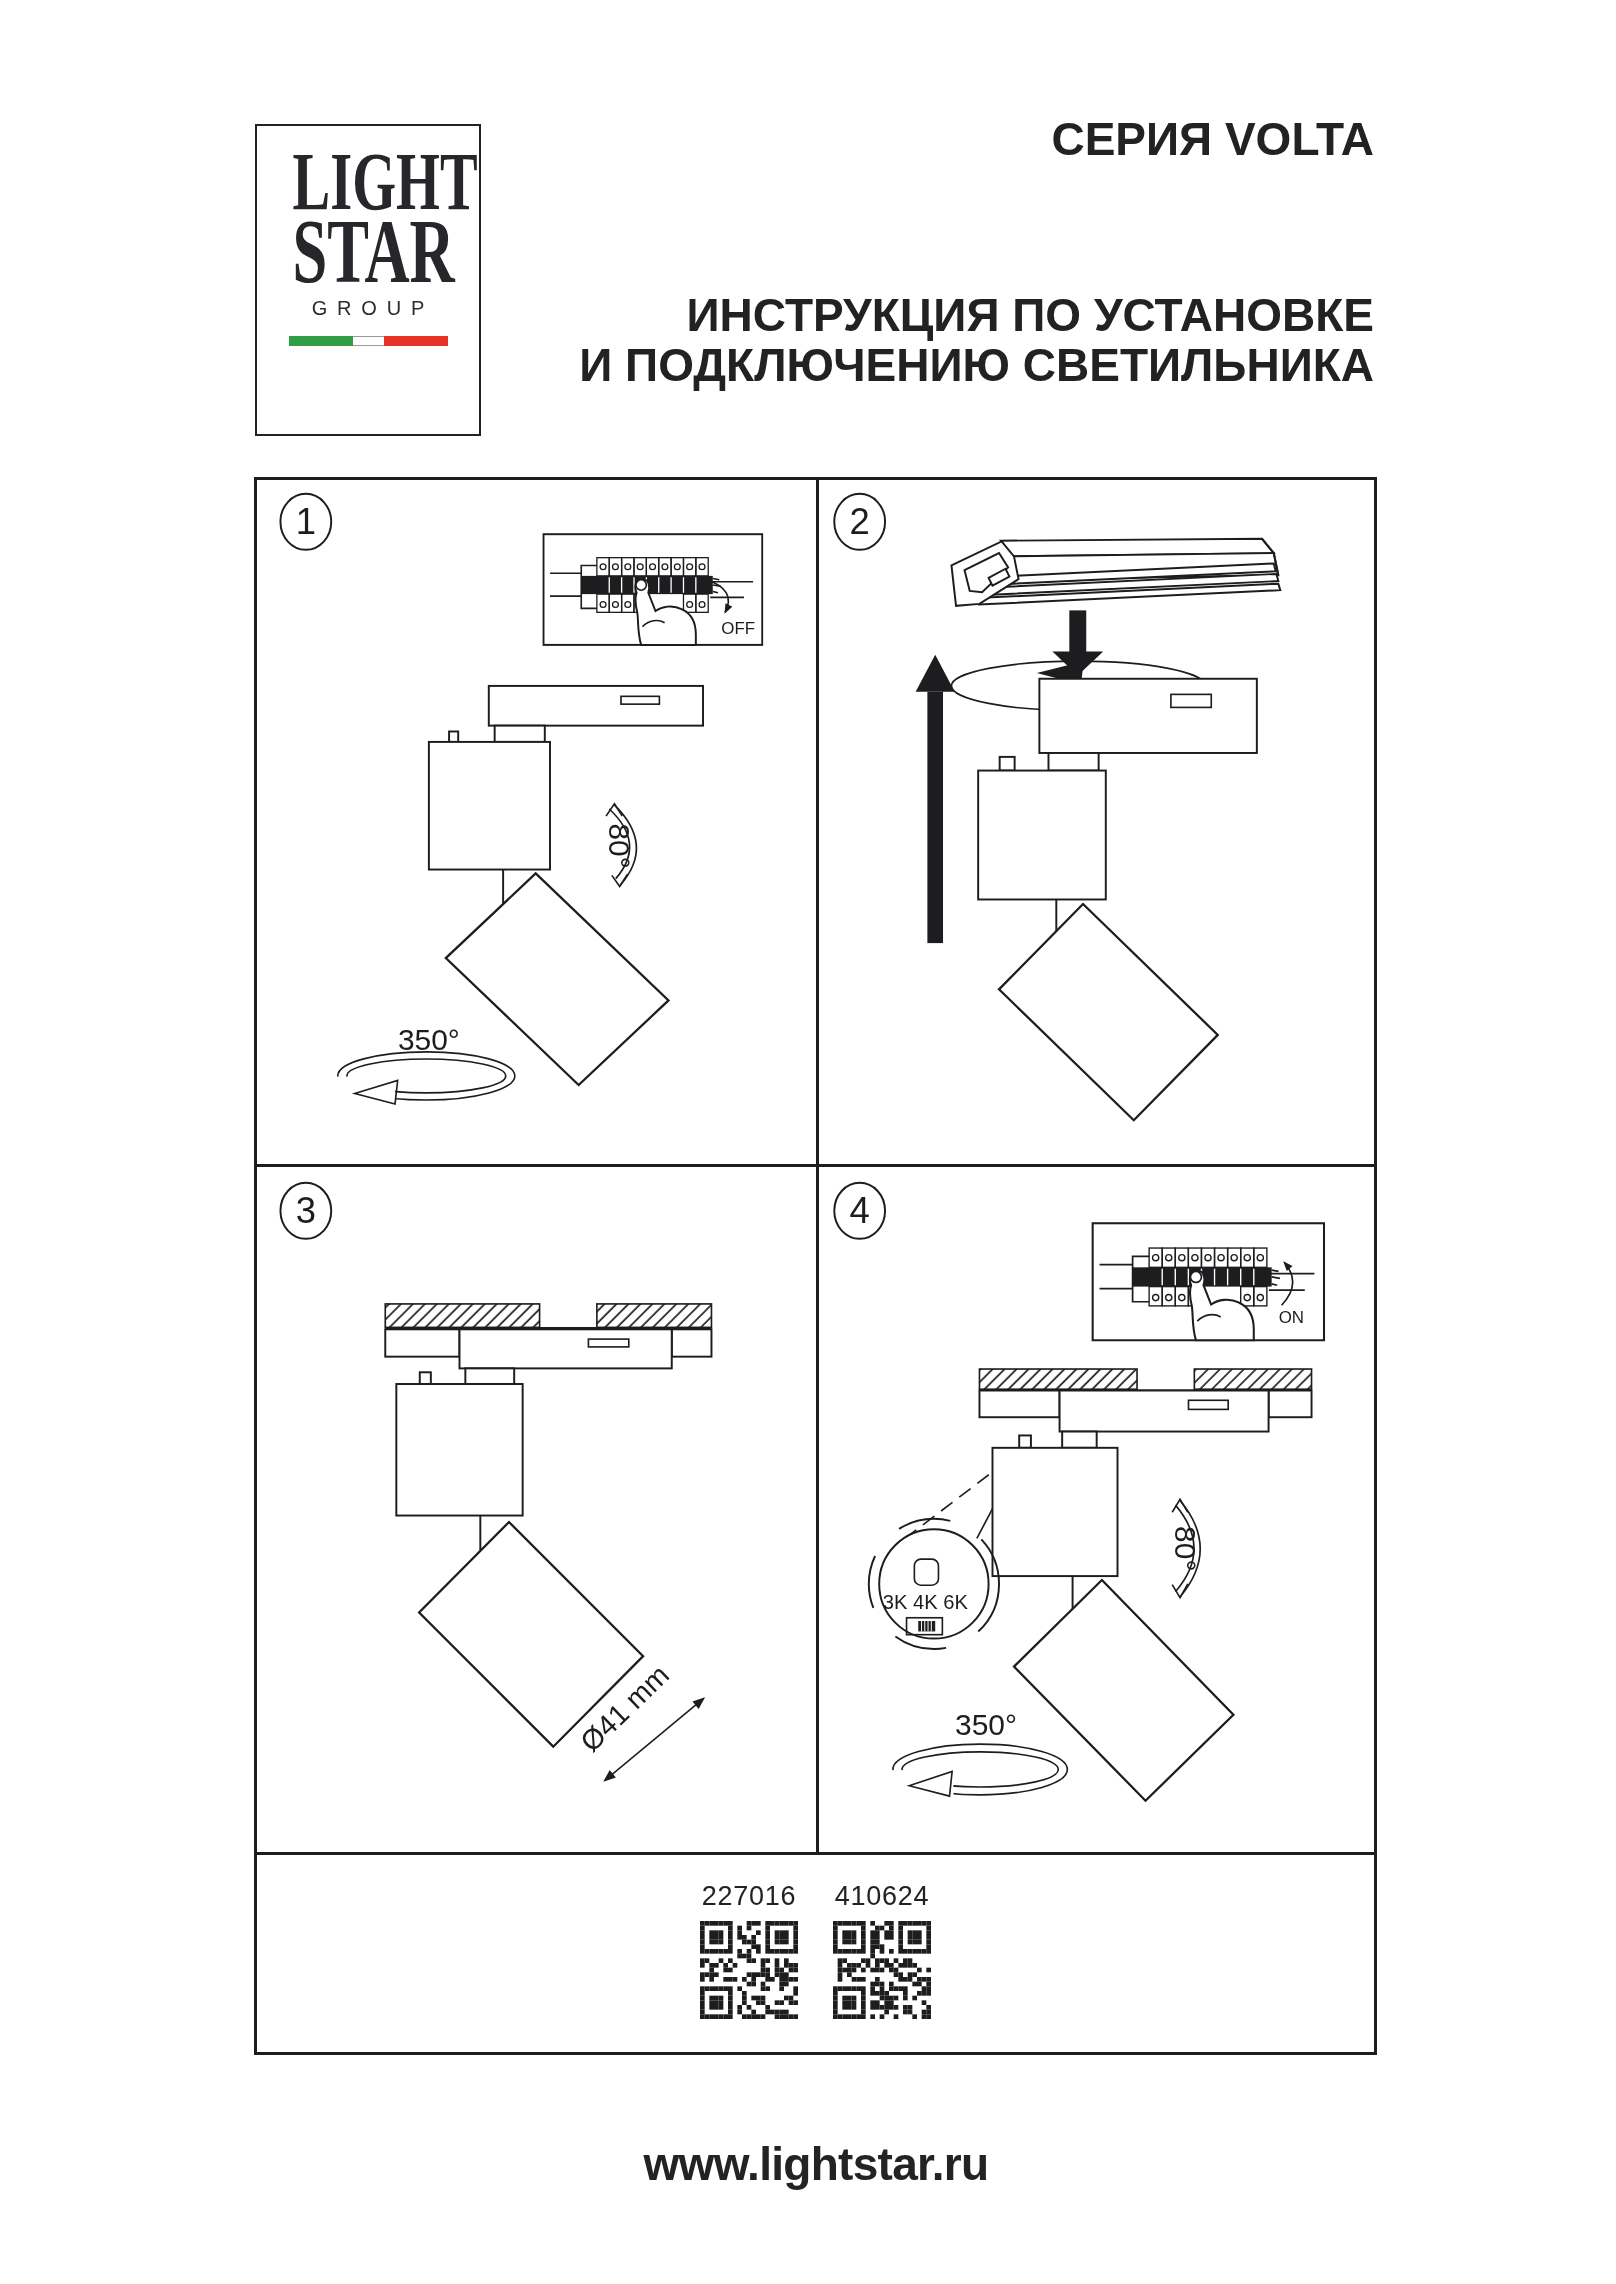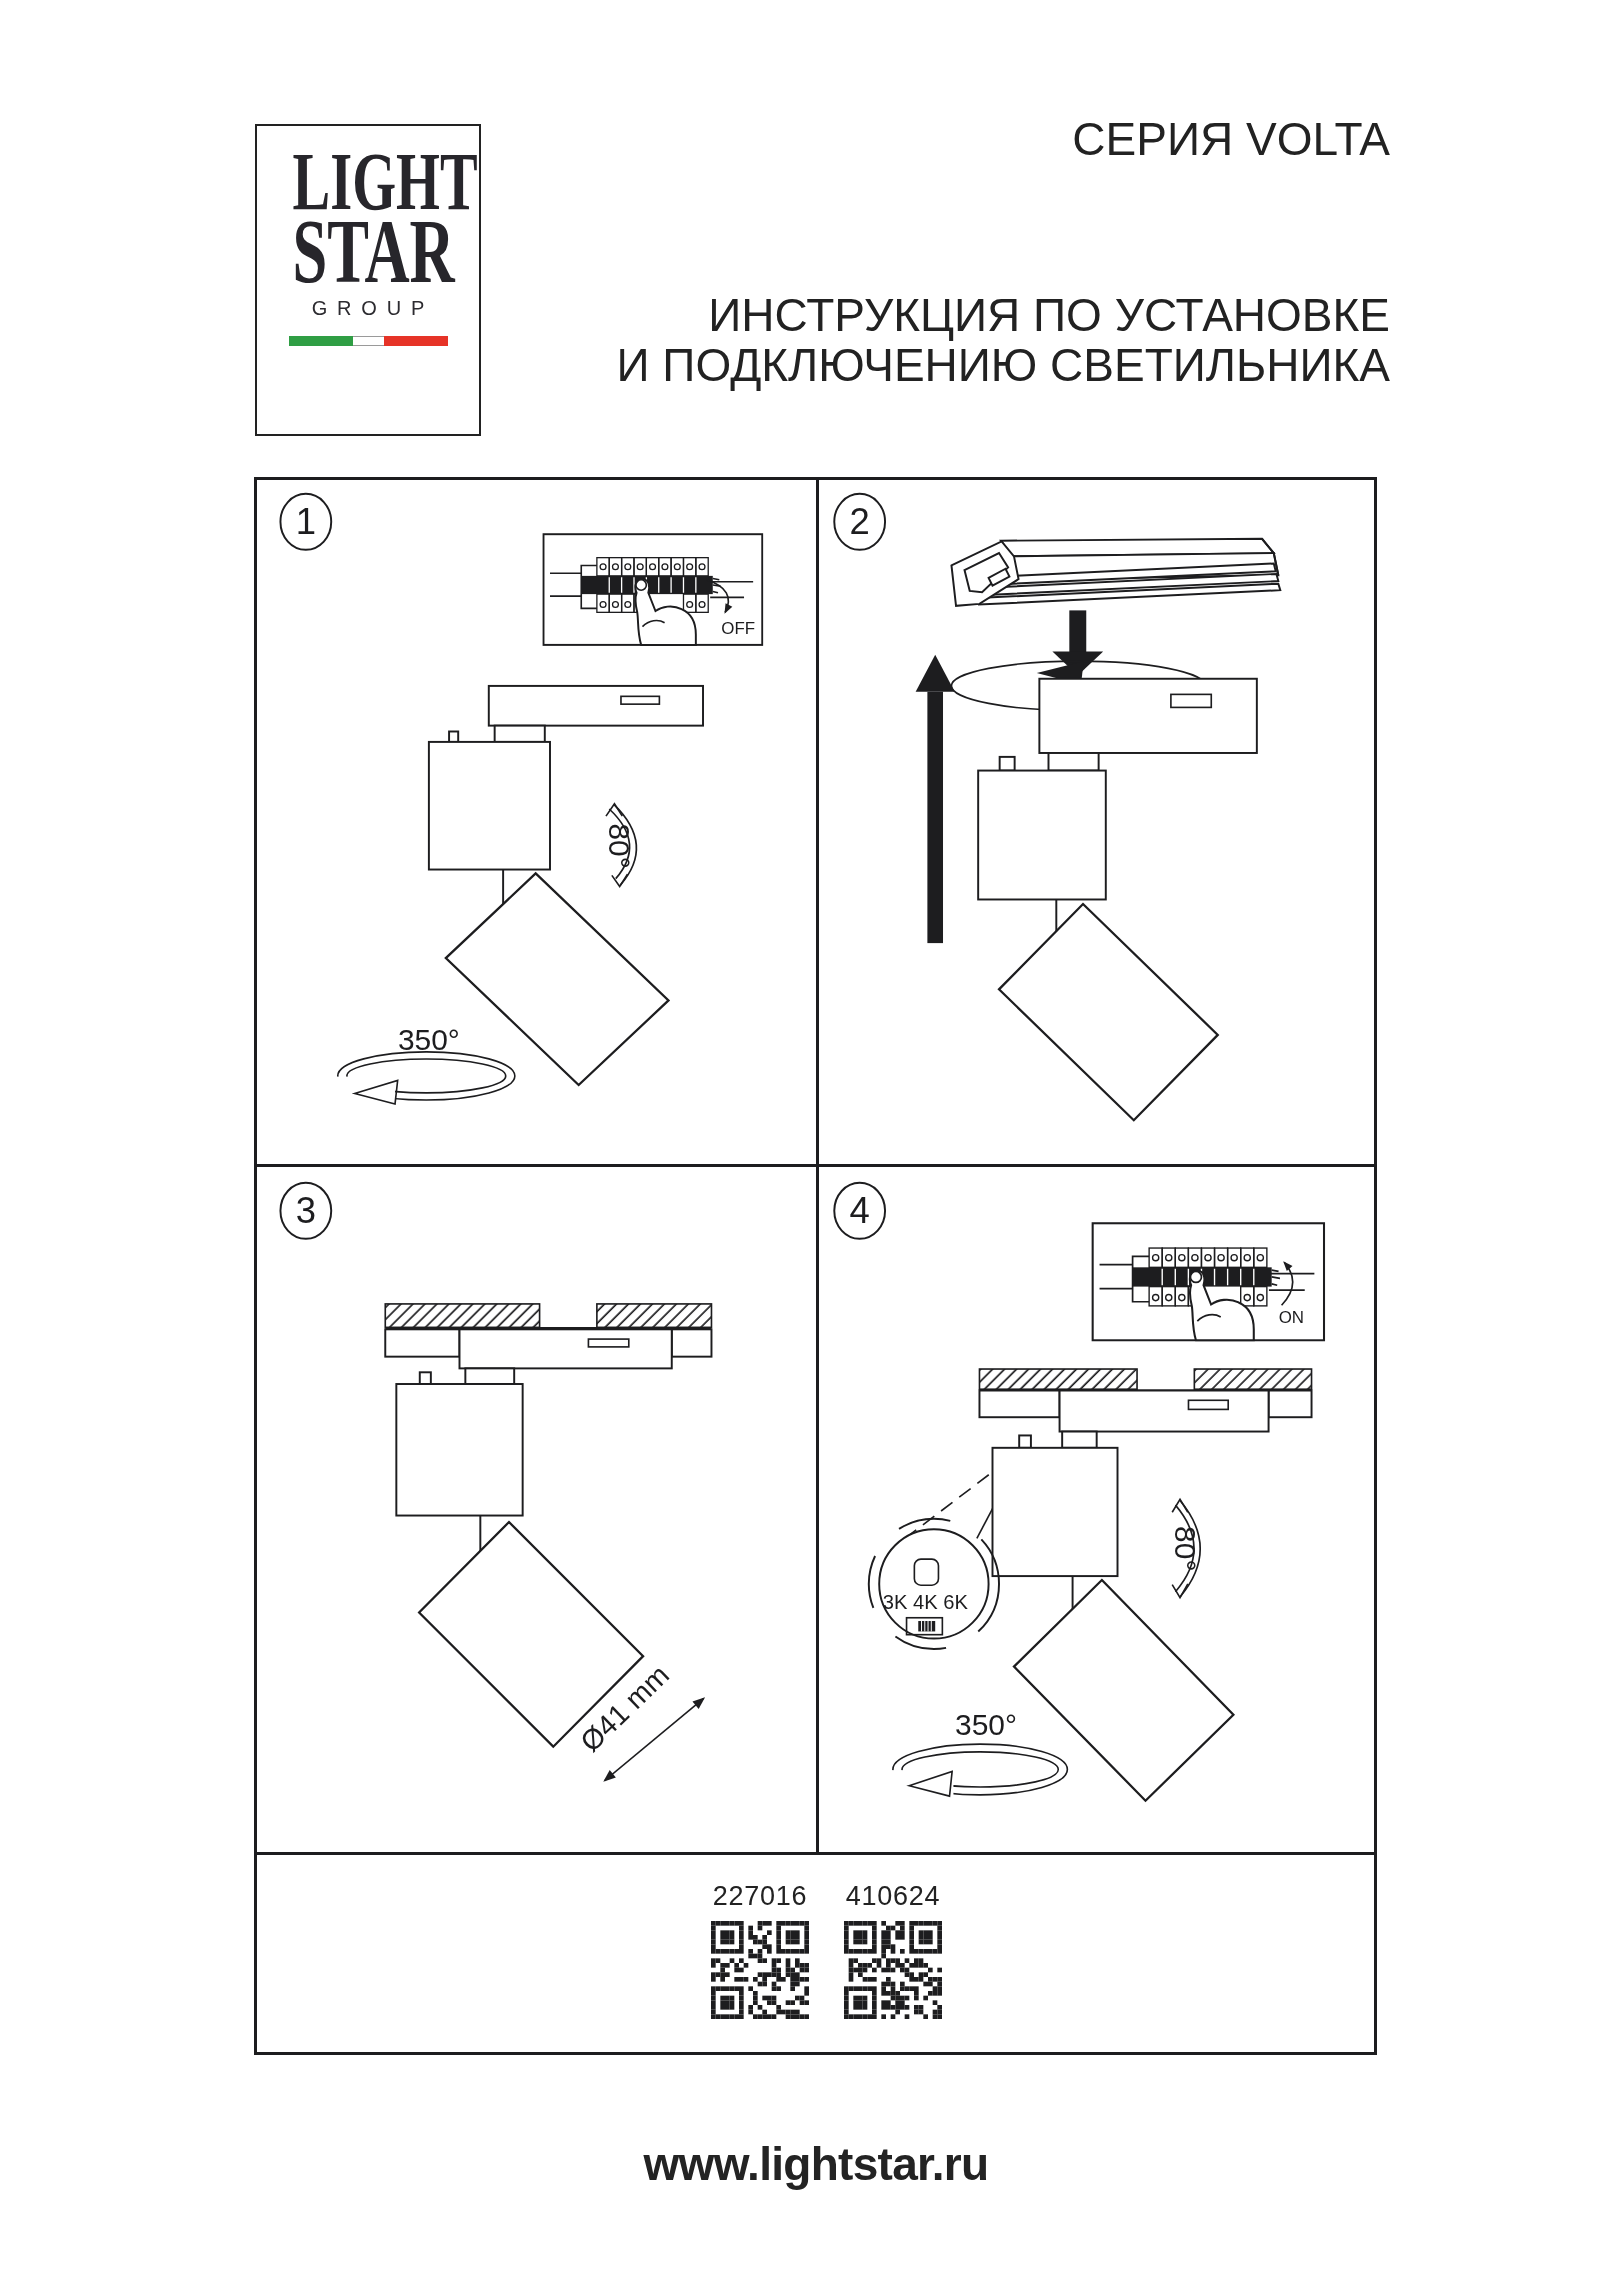--- a/index.html
+++ b/index.html
@@ -11,21 +11,21 @@
   .logo{left:255px;top:124px;width:226px;height:312px;border:2.6px solid #222;box-sizing:border-box;}
   .logo > div{position:absolute;left:0;right:0;text-align:center;white-space:nowrap;}
   .logo-word{font-family:"Liberation Serif",serif;font-weight:700;line-height:0.78;color:#27262b;}
   .logo-light{top:23.4px;font-size:83px;transform:scaleX(.68);}
   .logo-star{top:90px;font-size:92px;transform:scaleX(.68);}
   .logo-group{top:171px;font-size:20px;letter-spacing:9.8px;text-indent:9.8px;font-weight:400;color:#2c2b30;}
   .flag{top:210px;left:32px !important;right:auto !important;width:159px;height:10.4px;display:flex;}
   .flag span{height:100%;}
 
   
-  .hline{position:absolute;right:226px;white-space:nowrap;font-weight:400;font-size:46px;
+  .hline{position:absolute;right:242px;white-space:nowrap;font-weight:700;font-size:46px;
          line-height:1;color:#222;letter-spacing:0px;}
 
   
   .grid{left:254px;top:477px;width:1123px;height:1578px;border:3.3px solid #1d1d1f;box-sizing:border-box;}
   .vdiv{position:absolute;left:559px;top:0;width:2.6px;height:1372px;background:#1d1d1f;}
   .hdiv{position:absolute;left:0;width:100%;height:2.6px;background:#1d1d1f;}
   .panel{position:absolute;width:558px;height:684px;}
   svg text{font-family:"Liberation Sans",sans-serif;fill:#1d1d1f;}
   .num{font-size:56px;}
   .lbl46{font-size:46px;}
@@ -35,21 +35,21 @@
   .w{fill:#fff;stroke:#1d1d1f;stroke-width:3;}
   .w35{fill:#fff;stroke:#1d1d1f;stroke-width:3.5;}
   .wn{fill:none;stroke:#1d1d1f;stroke-width:3;}
   .t25{fill:none;stroke:#1d1d1f;stroke-width:2.5;}
   .t2{fill:none;stroke:#1d1d1f;stroke-width:2;}
   .blk{fill:#1d1d1f;stroke:none;}
   .hatchrect{fill:url(#hatch);stroke:#1d1d1f;stroke-width:2.5;}
 
   
   .qr-section{position:absolute;left:0;top:1375px;width:100%;height:197px;display:flex;
-              justify-content:center;gap:34px;padding-left:11px;}
+              justify-content:center;gap:34px;}
   .product{width:99px;text-align:center;}
   .product .article{margin-top:26px;font-size:27px;letter-spacing:0.7px;color:#222;}
   .product svg{margin-top:9px;width:98px;height:98px;display:block;}
 
   .footer{left:0;top:2137px;width:1632px;text-align:center;font-size:46px;font-weight:700;
           letter-spacing:-0.7px;color:#232323;}
 </style>
 </head>
 <body>
 

